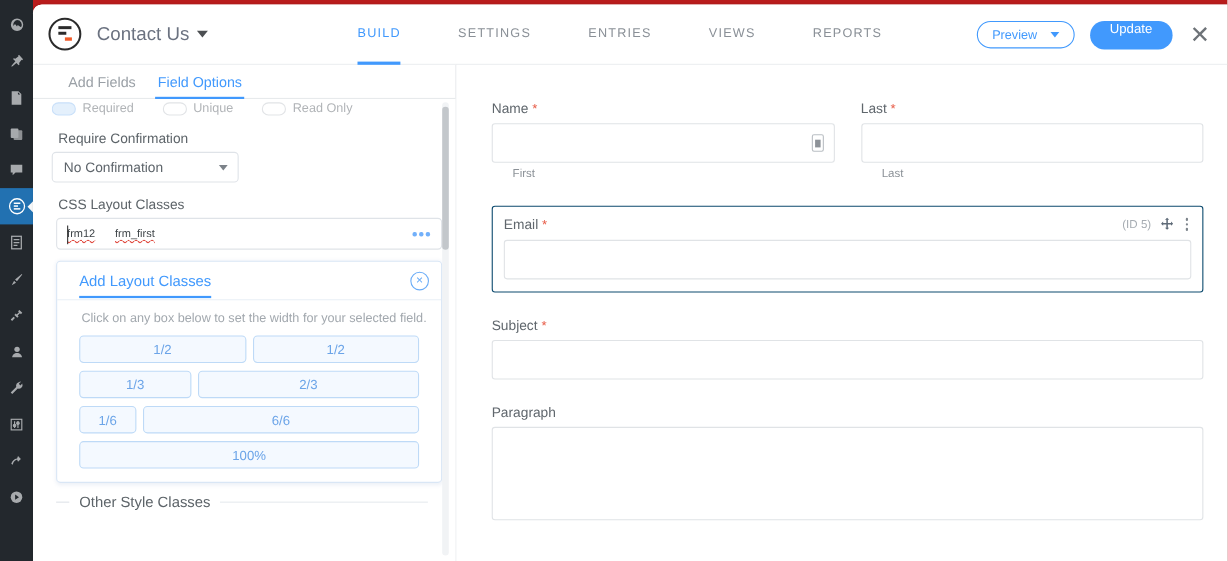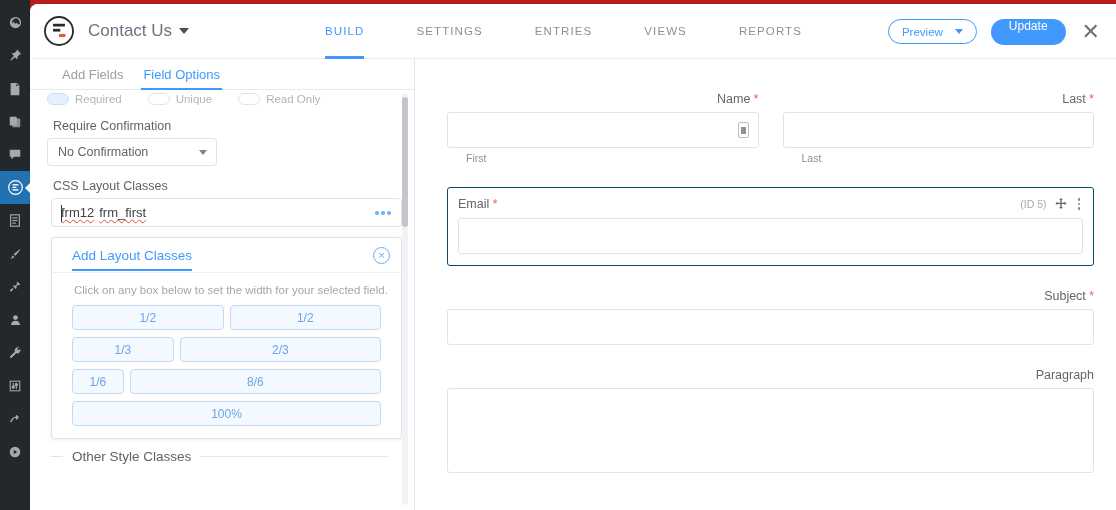--- a/index.html
+++ b/index.html
@@ -134,21 +134,21 @@
     border-top: 5.5px solid #7c8289;
   }
   .css-input-wrap {
     position: relative; width: 351px; height: 29px; border: 1px solid #dfe3e8;
     border-radius: 4px; background: #fff; display: flex; align-items: center;
     padding: 0 34px 0 9px; margin-left: 4px;
   }
   .css-input-wrap .cursor {
     position: absolute; left: 9px; top: 6px; width: 1px; height: 17px; background: #333;
   }
-  .css-val { font-size: 13px; color: #3d4347; display: flex; gap: 5px; }
+  .css-val { font-size: 10px; color: #3d4347; display: flex; gap: 18px; }
   .css-val span {
     text-decoration: underline wavy #e04a3f;
     text-underline-offset: 2px;
     text-decoration-thickness: 1px;
   }
   .dots-btn {
     position: absolute; right: 6px; top: 5px; width: 24px; height: 18px;
     display: flex; align-items: center; justify-content: center; gap: 2.5px;
   }
   .dots-btn i { width: 3.5px; height: 3.5px; border-radius: 50%; background: #72b0fa; display: block; }
@@ -201,21 +201,21 @@
     position: absolute; right: 6px; top: 34px; width: 6px; height: 412px;
     background: #f1f3f5; border-radius: 3px;
   }
 
   
   .right-col {
     position: relative; flex: 1; background: #fff; padding: 33px 22px 0 32px;
     overflow: hidden;
   }
   .frm-field { margin-bottom: 23px; }
-  .frm-label { font-size: 12.5px; color: #60676d; margin-bottom: 6px; text-align: right; }
+  .frm-label { font-size: 12.5px; color: #60676d; margin-bottom: 6px; }
   .req { color: #e8604c; font-size: 12px; }
   .frm-input {
     position: relative; width: 100%; height: 36px;
     border: 1px solid #e0e3e6; border-radius: 3px; background: #fff;
   }
   .sublabel { font-size: 10.5px; color: #8b9197; margin-top: 4px; padding-left: 19px; }
   .inp-icon {
     position: absolute; right: 9px; top: 9px; width: 11px; height: 16px;
     border: 1px solid #b9bec3; border-radius: 2px;
     display: flex; align-items: center; justify-content: center;
@@ -413,21 +413,21 @@
               <div class="grid-row">
                 <div class="gbox" style="flex:1">1/2</div>
                 <div class="gbox" style="flex:1">1/2</div>
               </div>
               <div class="grid-row">
                 <div class="gbox" style="flex:1">1/3</div>
                 <div class="gbox" style="flex:2">2/3</div>
               </div>
               <div class="grid-row">
                 <div class="gbox" style="flex:1">1/6</div>
-                <div class="gbox" style="flex:5">8/6</div>
+                <div class="gbox" style="flex:5">6/6</div>
               </div>
               <div class="grid-row">
                 <div class="gbox" style="flex:1">100%</div>
               </div>
             </div>
           </div>
 
           <div class="other-head">
             <span class="dash"></span>
             <span class="ttl">Other Style Classes</span>

